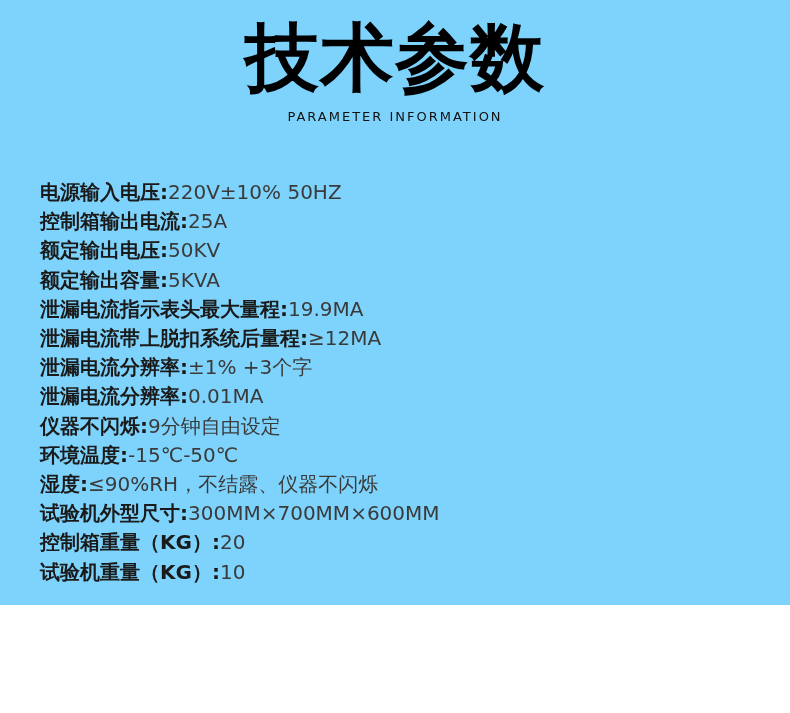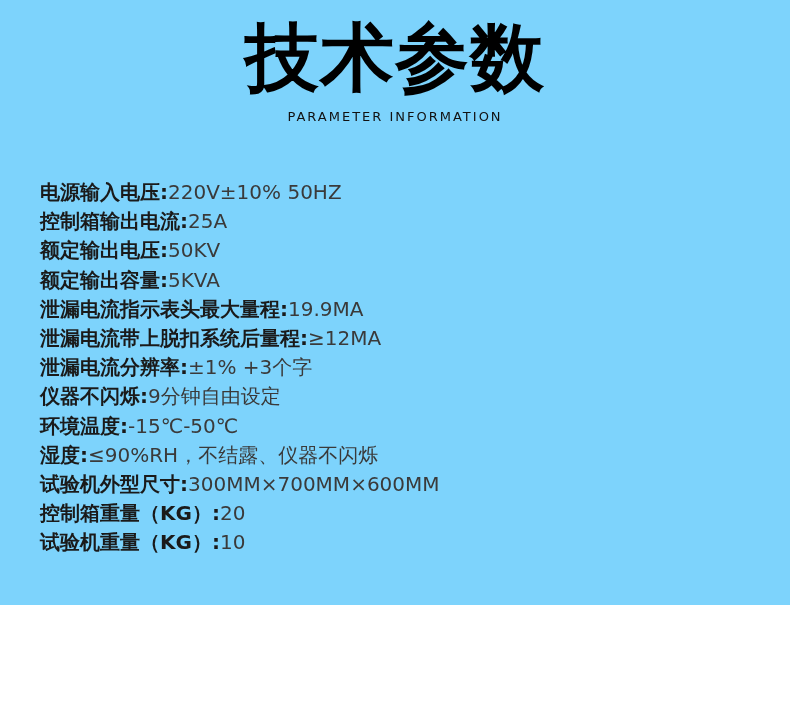--- a/index.html
+++ b/index.html
@@ -83,20 +83,23 @@
 
     <div class="param-row">
       <span class="param-label">泄漏电流带上脱扣系统后量程:</span><span class="param-value">≥12MA</span>
     </div>
 
 
     <div class="param-row">
       <span class="param-label">泄漏电流分辨率:</span><span class="param-value">±1% +3个字</span>
     </div>
 
+    <div class="param-row">
+      <span class="param-label">泄漏电流分辨率:</span><span class="param-value">0.01MA</span>
+    </div>
 
     <div class="param-row">
       <span class="param-label">仪器不闪烁:</span><span class="param-value">9分钟自由设定</span>
     </div>
 
     <div class="param-row">
       <span class="param-label">环境温度:</span><span class="param-value">-15℃-50℃</span>
     </div>
 
     <div class="param-row">

